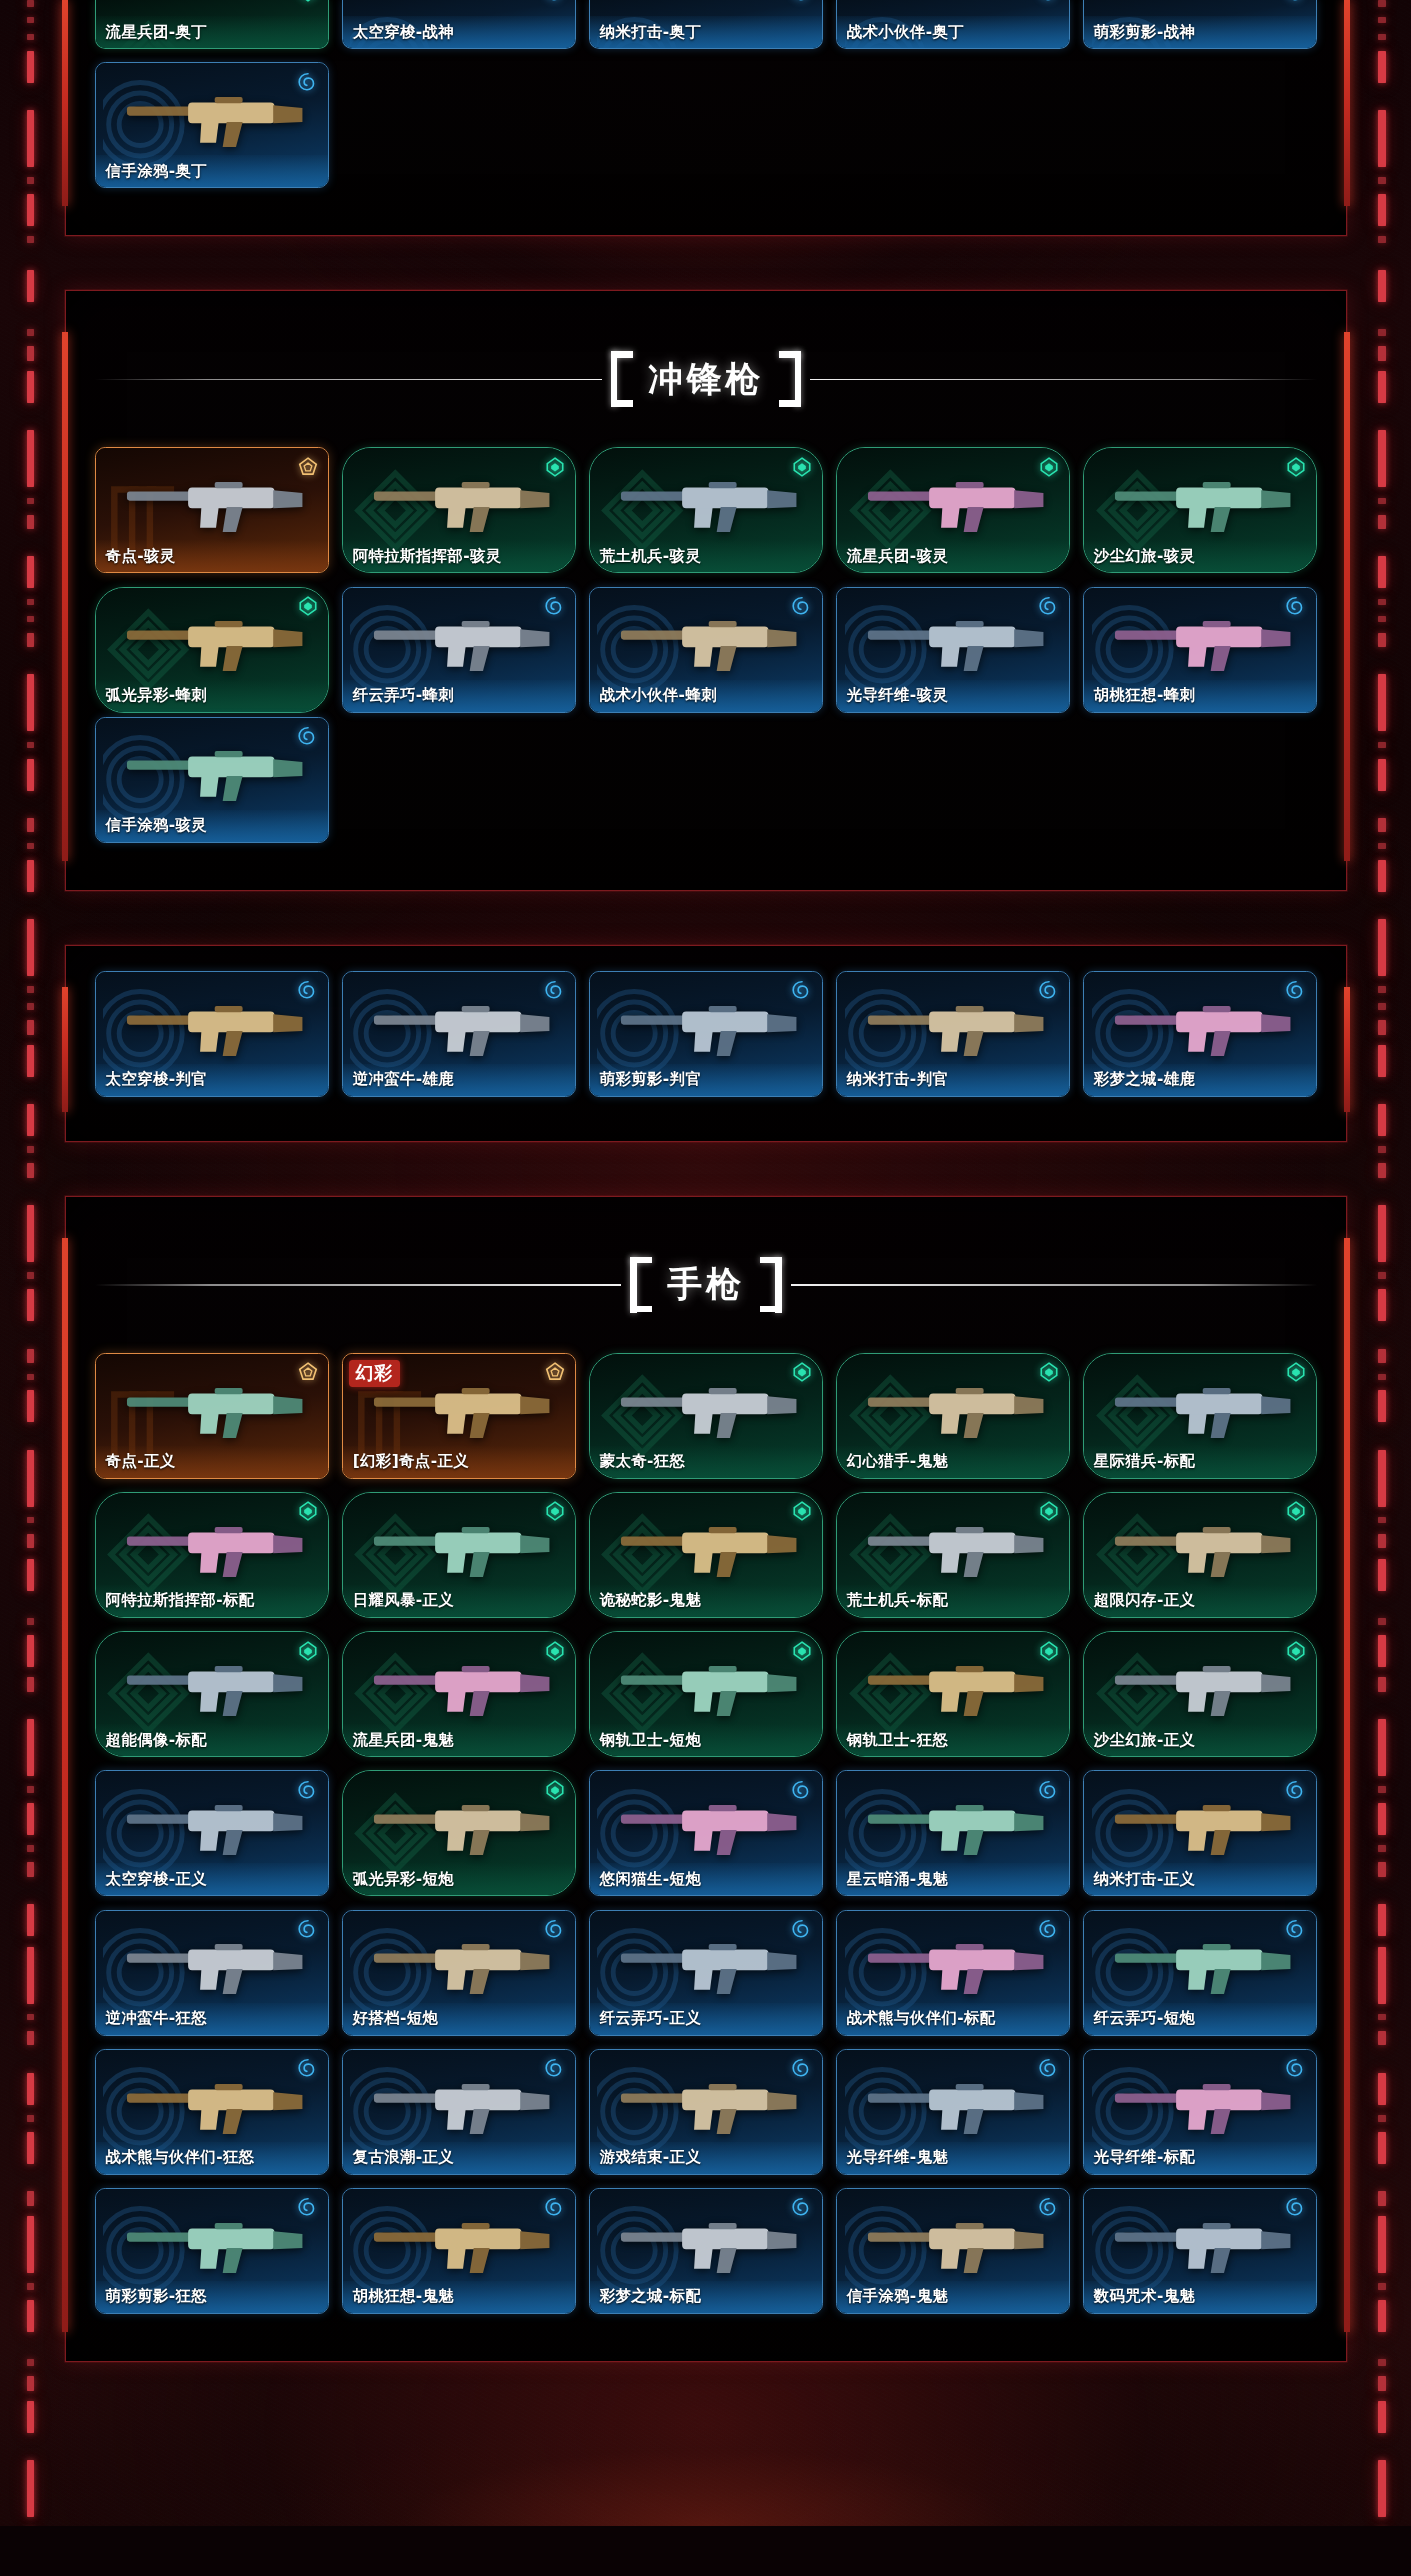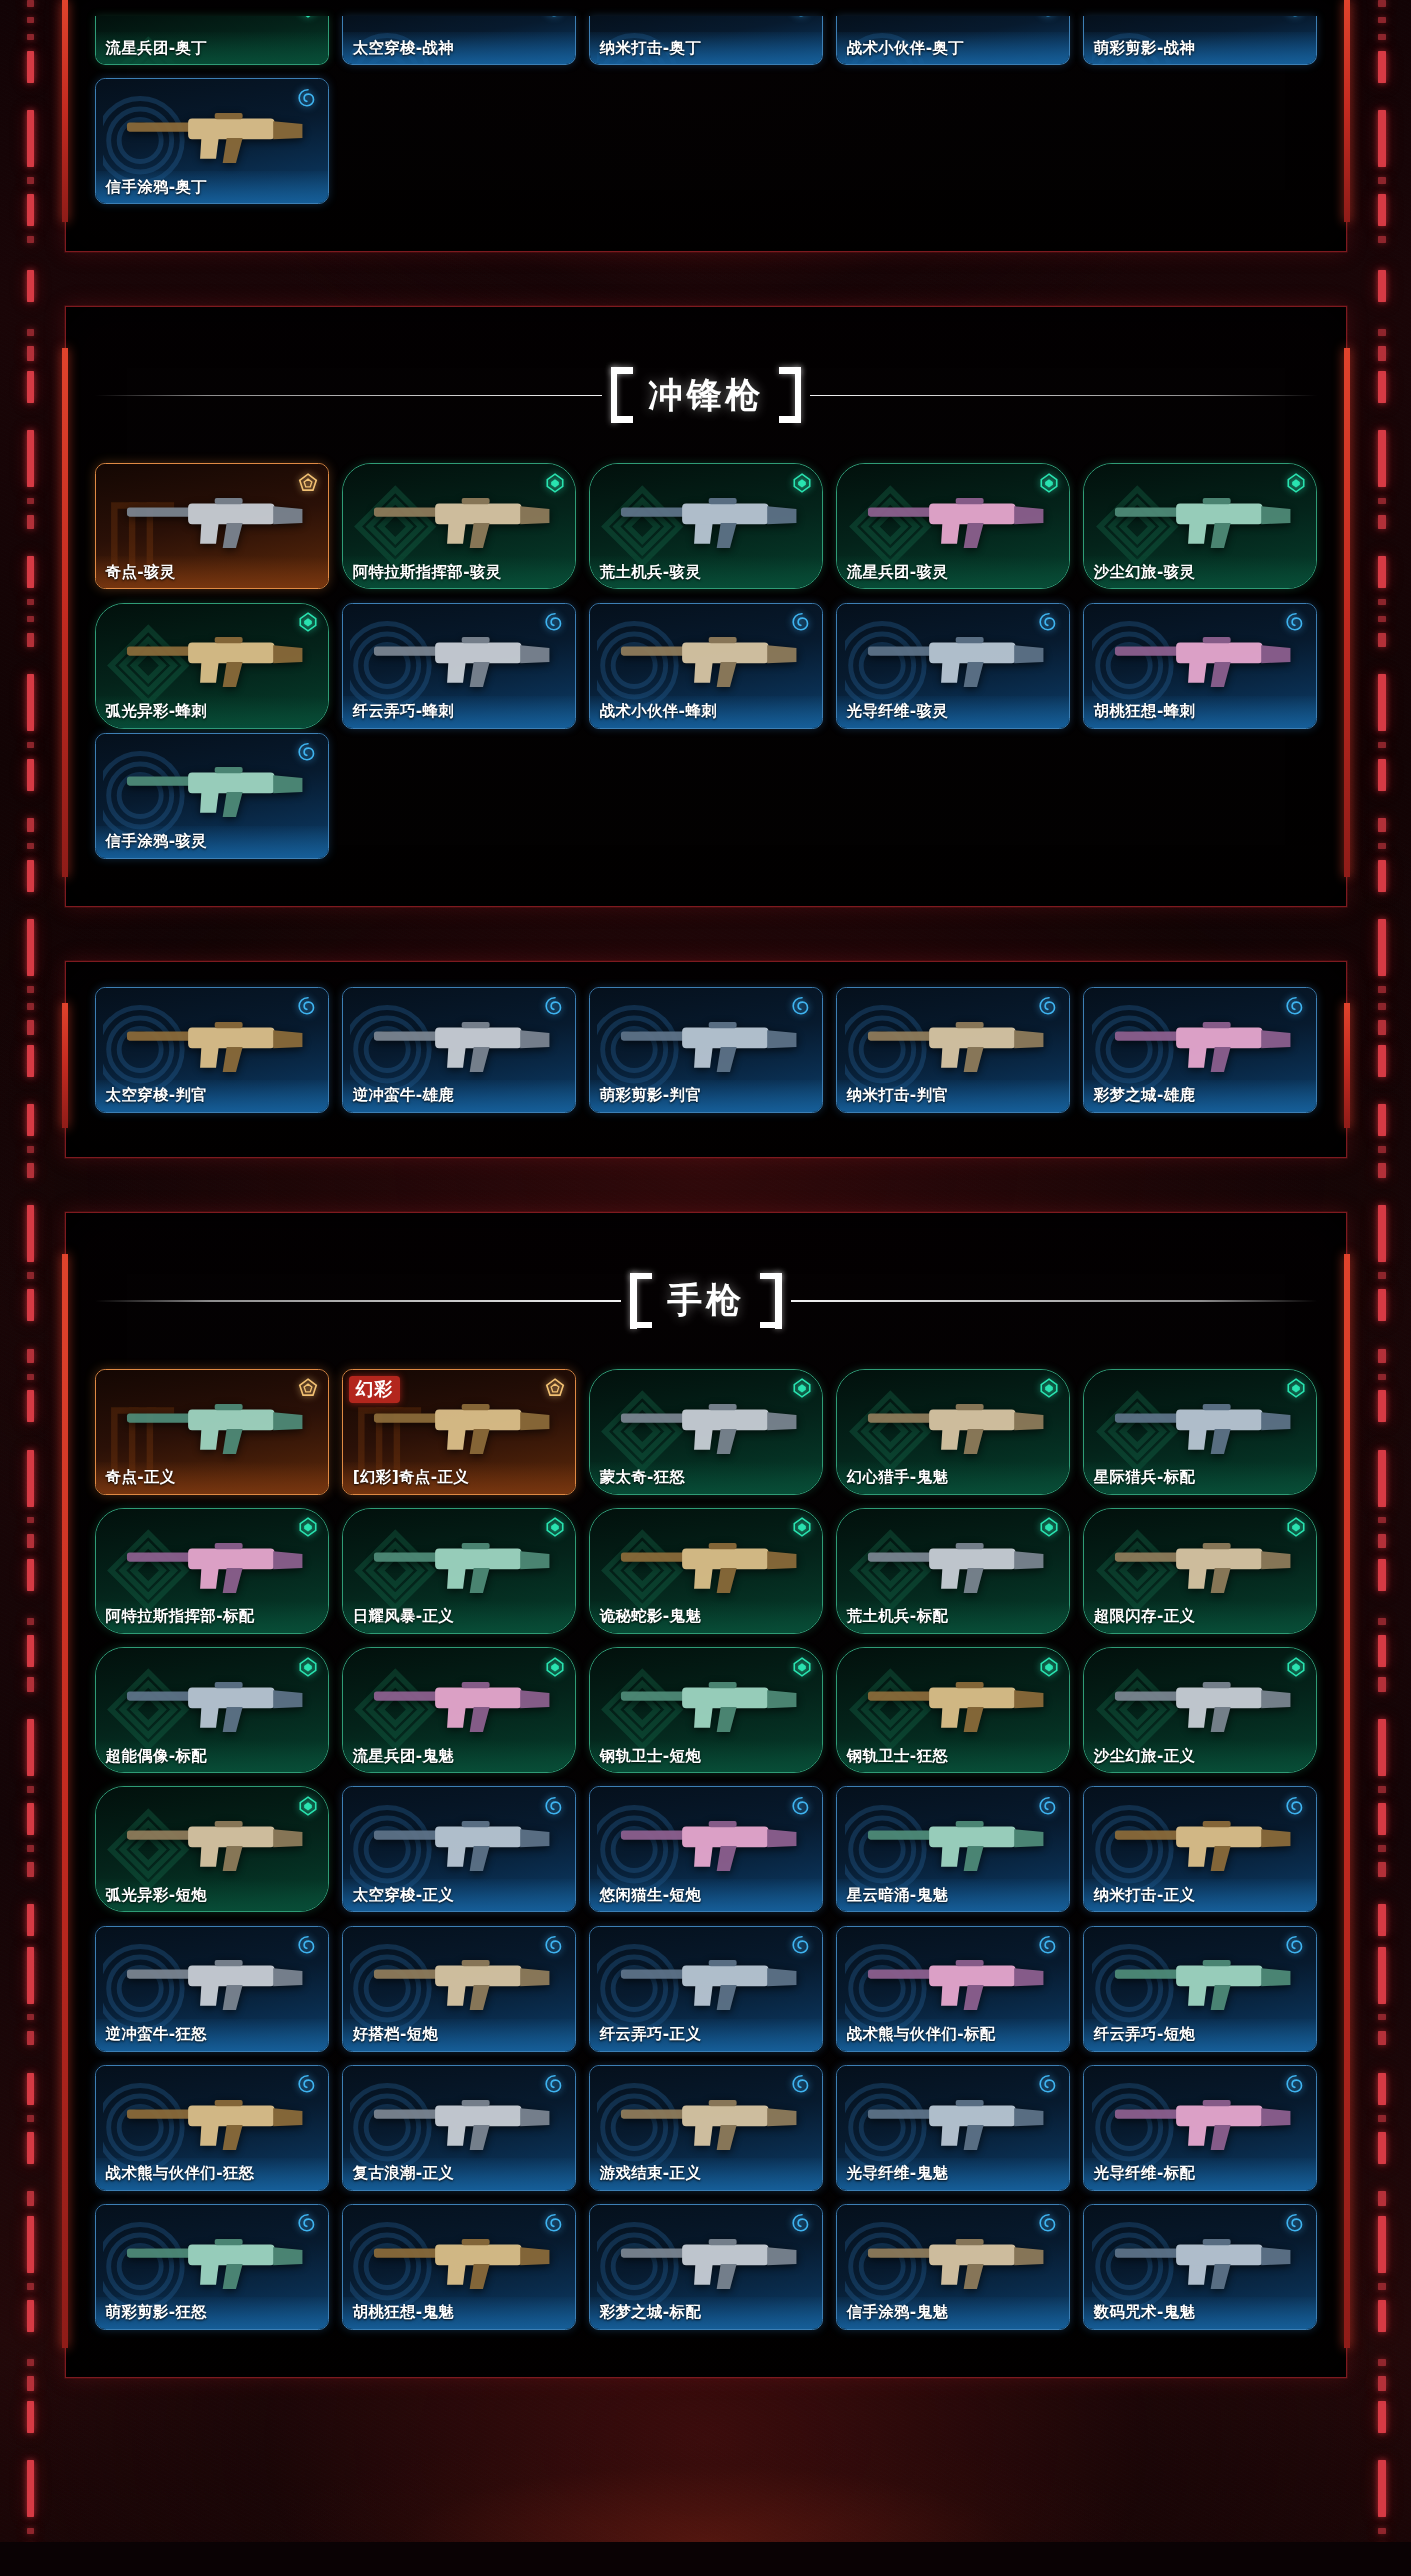--- a/index.html
+++ b/index.html
@@ -260,21 +260,21 @@
   .card.green { border-color: #2f9c76; box-shadow: 0 0 8.8px rgba(40,170,120,.26), inset 0 0 22px rgba(0,26,20,.85); border-radius: 29px; }
   .card.green .art { background: linear-gradient(170deg,#02100c 0%, #04231a 50%, #053526 82%, #07452f 100%); }
   .card.green .nm  { background: linear-gradient(180deg, rgba(5,50,36,.12), rgba(8,78,56,.9)); }
 
   .card.orange { border-color: #e08a44; box-shadow: 0 0 10.3px rgba(225,130,60,.32), inset 0 0 22px rgba(30,10,3,.85); }
   .card.orange .art { background: linear-gradient(170deg,#140703 0%, #2a1007 48%, #4a2009 80%, #5d2a0b 100%); }
   .card.orange .nm  { background: linear-gradient(180deg, rgba(70,30,8,.15), rgba(122,55,16,.92)); }
 
   
   .section.top-cut {
-    padding-top: 16px;
+    padding-top: 0;
     margin-bottom: 54px;
     border-top: 0;
   }
   .section.top-cut::before, .section.top-cut::after { top: 0; }
 
   .row-cut {
     display: grid;
     grid-template-columns: repeat(5, 1fr);
     gap: 13.2px;
     margin-bottom: 13.2px;
@@ -1244,20 +1244,40 @@
               <rect x="150" y="20" width="42" height="9" rx="3" fill="#7a8490"></rect>
             </svg></div>
           <div class="rar"><svg viewBox="0 0 40 40" width="22" height="22" style="filter: drop-shadow(rgba(41, 227, 176, 0.85) 0px 0px 3.7px);">
               <path d="M20 4 L34 14 L34 26 L20 36 L6 26 L6 14 Z" fill="none" stroke="#29e3b0" stroke-width="3"></path>
               <path d="M20 13 L27 18 L27 23 L20 28 L13 23 L13 18 Z" fill="#29e3b0"></path>
             </svg></div>
           <div class="nm">沙尘幻旅-正义</div>
         </div>
       </div>
       <div class="grid" style="margin-bottom: 13.2px;">
+        <div class="card blue">
+          <div class="art"></div>
+          <div class="wm"><svg viewBox="0 0 120 120" width="97" height="97">
+              <circle cx="46" cy="60" r="26" fill="none" stroke="#2d6ea8" stroke-width="6"></circle>
+              <circle cx="46" cy="60" r="39" fill="none" stroke="#2d6ea8" stroke-width="6"></circle>
+              <circle cx="46" cy="60" r="52" fill="none" stroke="#2d6ea8" stroke-width="6"></circle>
+            </svg></div>
+          <div class="gun"><svg viewBox="0 0 300 100" preserveAspectRatio="none" width="100%" height="100%" style="filter: drop-shadow(rgba(0, 0, 0, 0.7) 0px 2.2px 4.4px); opacity: 0.95;">
+              <rect x="18" y="34" width="150" height="13" rx="4" fill="#5d7287"></rect>
+              <path d="M130 56 L156 56 L152 86 L128 86 Z" fill="#b9c7d4"></path>
+              <rect x="110" y="28" width="130" height="30" rx="6" fill="#b9c7d4"></rect>
+              <path d="M238 32 L282 36 L282 56 L238 58 Z" fill="#5d7287"></path>
+              <path d="M168 56 L192 56 L182 92 L162 92 Z" fill="#5d7287"></path>
+              <rect x="150" y="20" width="42" height="9" rx="3" fill="#5d7287"></rect>
+            </svg></div>
+          <div class="rar"><svg viewBox="0 0 40 40" width="22" height="22" style="filter: drop-shadow(rgba(60, 170, 240, 0.9) 0px 0px 3.7px);">
+              <path d="M20 5 C10 5 4 12 4 20 C4 28 10 34 18 34 C25 34 30 29 30 23 C30 17 26 13 21 13 C16 13 13 16 13 20 C13 23 15 26 18 26" fill="none" stroke="#3fb4f0" stroke-width="3" stroke-linecap="round"></path>
+            </svg></div>
+          <div class="nm">太空穿梭-正义</div>
+        </div>
         <div class="card green">
           <div class="art"></div>
           <div class="wm"><svg viewBox="0 0 120 120" width="97" height="97">
               <path d="M56 42 L74 60 L56 78 L38 60 Z" fill="none" stroke="#1b7a58" stroke-width="7"></path>
               <path d="M56 28 L88 60 L56 92 L24 60 Z" fill="none" stroke="#1b7a58" stroke-width="7"></path>
               <path d="M56 14 L102 60 L56 106 L10 60 Z" fill="none" stroke="#1b7a58" stroke-width="7"></path>
             </svg></div>
           <div class="gun"><svg viewBox="0 0 300 100" preserveAspectRatio="none" width="100%" height="100%" style="filter: drop-shadow(rgba(0, 0, 0, 0.7) 0px 2.2px 4.4px); opacity: 0.95;">
               <rect x="18" y="34" width="150" height="13" rx="4" fill="#8e7b5a"></rect>
               <path d="M130 56 L156 56 L152 86 L128 86 Z" fill="#d8c6a4"></path>
@@ -1273,396 +1293,376 @@
           <div class="nm">弧光异彩-短炮</div>
         </div>
         <div class="card blue">
           <div class="art"></div>
           <div class="wm"><svg viewBox="0 0 120 120" width="97" height="97">
               <circle cx="46" cy="60" r="26" fill="none" stroke="#2d6ea8" stroke-width="6"></circle>
               <circle cx="46" cy="60" r="39" fill="none" stroke="#2d6ea8" stroke-width="6"></circle>
               <circle cx="46" cy="60" r="52" fill="none" stroke="#2d6ea8" stroke-width="6"></circle>
             </svg></div>
           <div class="gun"><svg viewBox="0 0 300 100" preserveAspectRatio="none" width="100%" height="100%" style="filter: drop-shadow(rgba(0, 0, 0, 0.7) 0px 2.2px 4.4px); opacity: 0.95;">
+              <rect x="18" y="34" width="150" height="13" rx="4" fill="#8c5f8e"></rect>
+              <path d="M130 56 L156 56 L152 86 L128 86 Z" fill="#e7a8cf"></path>
+              <rect x="110" y="28" width="130" height="30" rx="6" fill="#e7a8cf"></rect>
+              <path d="M238 32 L282 36 L282 56 L238 58 Z" fill="#8c5f8e"></path>
+              <path d="M168 56 L192 56 L182 92 L162 92 Z" fill="#8c5f8e"></path>
+              <rect x="150" y="20" width="42" height="9" rx="3" fill="#8c5f8e"></rect>
+            </svg></div>
+          <div class="rar"><svg viewBox="0 0 40 40" width="22" height="22" style="filter: drop-shadow(rgba(60, 170, 240, 0.9) 0px 0px 3.7px);">
+              <path d="M20 5 C10 5 4 12 4 20 C4 28 10 34 18 34 C25 34 30 29 30 23 C30 17 26 13 21 13 C16 13 13 16 13 20 C13 23 15 26 18 26" fill="none" stroke="#3fb4f0" stroke-width="3" stroke-linecap="round"></path>
+            </svg></div>
+          <div class="nm">悠闲猫生-短炮</div>
+        </div>
+        <div class="card blue">
+          <div class="art"></div>
+          <div class="wm"><svg viewBox="0 0 120 120" width="97" height="97">
+              <circle cx="46" cy="60" r="26" fill="none" stroke="#2d6ea8" stroke-width="6"></circle>
+              <circle cx="46" cy="60" r="39" fill="none" stroke="#2d6ea8" stroke-width="6"></circle>
+              <circle cx="46" cy="60" r="52" fill="none" stroke="#2d6ea8" stroke-width="6"></circle>
+            </svg></div>
+          <div class="gun"><svg viewBox="0 0 300 100" preserveAspectRatio="none" width="100%" height="100%" style="filter: drop-shadow(rgba(0, 0, 0, 0.7) 0px 2.2px 4.4px); opacity: 0.95;">
+              <rect x="18" y="34" width="150" height="13" rx="4" fill="#4e8a77"></rect>
+              <path d="M130 56 L156 56 L152 86 L128 86 Z" fill="#9fd6c2"></path>
+              <rect x="110" y="28" width="130" height="30" rx="6" fill="#9fd6c2"></rect>
+              <path d="M238 32 L282 36 L282 56 L238 58 Z" fill="#4e8a77"></path>
+              <path d="M168 56 L192 56 L182 92 L162 92 Z" fill="#4e8a77"></path>
+              <rect x="150" y="20" width="42" height="9" rx="3" fill="#4e8a77"></rect>
+            </svg></div>
+          <div class="rar"><svg viewBox="0 0 40 40" width="22" height="22" style="filter: drop-shadow(rgba(60, 170, 240, 0.9) 0px 0px 3.7px);">
+              <path d="M20 5 C10 5 4 12 4 20 C4 28 10 34 18 34 C25 34 30 29 30 23 C30 17 26 13 21 13 C16 13 13 16 13 20 C13 23 15 26 18 26" fill="none" stroke="#3fb4f0" stroke-width="3" stroke-linecap="round"></path>
+            </svg></div>
+          <div class="nm">星云暗涌-鬼魅</div>
+        </div>
+        <div class="card blue">
+          <div class="art"></div>
+          <div class="wm"><svg viewBox="0 0 120 120" width="97" height="97">
+              <circle cx="46" cy="60" r="26" fill="none" stroke="#2d6ea8" stroke-width="6"></circle>
+              <circle cx="46" cy="60" r="39" fill="none" stroke="#2d6ea8" stroke-width="6"></circle>
+              <circle cx="46" cy="60" r="52" fill="none" stroke="#2d6ea8" stroke-width="6"></circle>
+            </svg></div>
+          <div class="gun"><svg viewBox="0 0 300 100" preserveAspectRatio="none" width="100%" height="100%" style="filter: drop-shadow(rgba(0, 0, 0, 0.7) 0px 2.2px 4.4px); opacity: 0.95;">
+              <rect x="18" y="34" width="150" height="13" rx="4" fill="#8a6a39"></rect>
+              <path d="M130 56 L156 56 L152 86 L128 86 Z" fill="#dcc08a"></path>
+              <rect x="110" y="28" width="130" height="30" rx="6" fill="#dcc08a"></rect>
+              <path d="M238 32 L282 36 L282 56 L238 58 Z" fill="#8a6a39"></path>
+              <path d="M168 56 L192 56 L182 92 L162 92 Z" fill="#8a6a39"></path>
+              <rect x="150" y="20" width="42" height="9" rx="3" fill="#8a6a39"></rect>
+            </svg></div>
+          <div class="rar"><svg viewBox="0 0 40 40" width="22" height="22" style="filter: drop-shadow(rgba(60, 170, 240, 0.9) 0px 0px 3.7px);">
+              <path d="M20 5 C10 5 4 12 4 20 C4 28 10 34 18 34 C25 34 30 29 30 23 C30 17 26 13 21 13 C16 13 13 16 13 20 C13 23 15 26 18 26" fill="none" stroke="#3fb4f0" stroke-width="3" stroke-linecap="round"></path>
+            </svg></div>
+          <div class="nm">纳米打击-正义</div>
+        </div>
+      </div>
+      <div class="grid" style="margin-bottom: 13.2px;">
+        <div class="card blue">
+          <div class="art"></div>
+          <div class="wm"><svg viewBox="0 0 120 120" width="97" height="97">
+              <circle cx="46" cy="60" r="26" fill="none" stroke="#2d6ea8" stroke-width="6"></circle>
+              <circle cx="46" cy="60" r="39" fill="none" stroke="#2d6ea8" stroke-width="6"></circle>
+              <circle cx="46" cy="60" r="52" fill="none" stroke="#2d6ea8" stroke-width="6"></circle>
+            </svg></div>
+          <div class="gun"><svg viewBox="0 0 300 100" preserveAspectRatio="none" width="100%" height="100%" style="filter: drop-shadow(rgba(0, 0, 0, 0.7) 0px 2.2px 4.4px); opacity: 0.95;">
+              <rect x="18" y="34" width="150" height="13" rx="4" fill="#7a8490"></rect>
+              <path d="M130 56 L156 56 L152 86 L128 86 Z" fill="#c9cfd6"></path>
+              <rect x="110" y="28" width="130" height="30" rx="6" fill="#c9cfd6"></rect>
+              <path d="M238 32 L282 36 L282 56 L238 58 Z" fill="#7a8490"></path>
+              <path d="M168 56 L192 56 L182 92 L162 92 Z" fill="#7a8490"></path>
+              <rect x="150" y="20" width="42" height="9" rx="3" fill="#7a8490"></rect>
+            </svg></div>
+          <div class="rar"><svg viewBox="0 0 40 40" width="22" height="22" style="filter: drop-shadow(rgba(60, 170, 240, 0.9) 0px 0px 3.7px);">
+              <path d="M20 5 C10 5 4 12 4 20 C4 28 10 34 18 34 C25 34 30 29 30 23 C30 17 26 13 21 13 C16 13 13 16 13 20 C13 23 15 26 18 26" fill="none" stroke="#3fb4f0" stroke-width="3" stroke-linecap="round"></path>
+            </svg></div>
+          <div class="nm">逆冲蛮牛-狂怒</div>
+        </div>
+        <div class="card blue">
+          <div class="art"></div>
+          <div class="wm"><svg viewBox="0 0 120 120" width="97" height="97">
+              <circle cx="46" cy="60" r="26" fill="none" stroke="#2d6ea8" stroke-width="6"></circle>
+              <circle cx="46" cy="60" r="39" fill="none" stroke="#2d6ea8" stroke-width="6"></circle>
+              <circle cx="46" cy="60" r="52" fill="none" stroke="#2d6ea8" stroke-width="6"></circle>
+            </svg></div>
+          <div class="gun"><svg viewBox="0 0 300 100" preserveAspectRatio="none" width="100%" height="100%" style="filter: drop-shadow(rgba(0, 0, 0, 0.7) 0px 2.2px 4.4px); opacity: 0.95;">
+              <rect x="18" y="34" width="150" height="13" rx="4" fill="#8e7b5a"></rect>
+              <path d="M130 56 L156 56 L152 86 L128 86 Z" fill="#d8c6a4"></path>
+              <rect x="110" y="28" width="130" height="30" rx="6" fill="#d8c6a4"></rect>
+              <path d="M238 32 L282 36 L282 56 L238 58 Z" fill="#8e7b5a"></path>
+              <path d="M168 56 L192 56 L182 92 L162 92 Z" fill="#8e7b5a"></path>
+              <rect x="150" y="20" width="42" height="9" rx="3" fill="#8e7b5a"></rect>
+            </svg></div>
+          <div class="rar"><svg viewBox="0 0 40 40" width="22" height="22" style="filter: drop-shadow(rgba(60, 170, 240, 0.9) 0px 0px 3.7px);">
+              <path d="M20 5 C10 5 4 12 4 20 C4 28 10 34 18 34 C25 34 30 29 30 23 C30 17 26 13 21 13 C16 13 13 16 13 20 C13 23 15 26 18 26" fill="none" stroke="#3fb4f0" stroke-width="3" stroke-linecap="round"></path>
+            </svg></div>
+          <div class="nm">好搭档-短炮</div>
+        </div>
+        <div class="card blue">
+          <div class="art"></div>
+          <div class="wm"><svg viewBox="0 0 120 120" width="97" height="97">
+              <circle cx="46" cy="60" r="26" fill="none" stroke="#2d6ea8" stroke-width="6"></circle>
+              <circle cx="46" cy="60" r="39" fill="none" stroke="#2d6ea8" stroke-width="6"></circle>
+              <circle cx="46" cy="60" r="52" fill="none" stroke="#2d6ea8" stroke-width="6"></circle>
+            </svg></div>
+          <div class="gun"><svg viewBox="0 0 300 100" preserveAspectRatio="none" width="100%" height="100%" style="filter: drop-shadow(rgba(0, 0, 0, 0.7) 0px 2.2px 4.4px); opacity: 0.95;">
               <rect x="18" y="34" width="150" height="13" rx="4" fill="#5d7287"></rect>
               <path d="M130 56 L156 56 L152 86 L128 86 Z" fill="#b9c7d4"></path>
               <rect x="110" y="28" width="130" height="30" rx="6" fill="#b9c7d4"></rect>
               <path d="M238 32 L282 36 L282 56 L238 58 Z" fill="#5d7287"></path>
               <path d="M168 56 L192 56 L182 92 L162 92 Z" fill="#5d7287"></path>
               <rect x="150" y="20" width="42" height="9" rx="3" fill="#5d7287"></rect>
             </svg></div>
           <div class="rar"><svg viewBox="0 0 40 40" width="22" height="22" style="filter: drop-shadow(rgba(60, 170, 240, 0.9) 0px 0px 3.7px);">
               <path d="M20 5 C10 5 4 12 4 20 C4 28 10 34 18 34 C25 34 30 29 30 23 C30 17 26 13 21 13 C16 13 13 16 13 20 C13 23 15 26 18 26" fill="none" stroke="#3fb4f0" stroke-width="3" stroke-linecap="round"></path>
             </svg></div>
-          <div class="nm">太空穿梭-正义</div>
+          <div class="nm">纤云弄巧-正义</div>
         </div>
         <div class="card blue">
           <div class="art"></div>
           <div class="wm"><svg viewBox="0 0 120 120" width="97" height="97">
               <circle cx="46" cy="60" r="26" fill="none" stroke="#2d6ea8" stroke-width="6"></circle>
               <circle cx="46" cy="60" r="39" fill="none" stroke="#2d6ea8" stroke-width="6"></circle>
               <circle cx="46" cy="60" r="52" fill="none" stroke="#2d6ea8" stroke-width="6"></circle>
             </svg></div>
           <div class="gun"><svg viewBox="0 0 300 100" preserveAspectRatio="none" width="100%" height="100%" style="filter: drop-shadow(rgba(0, 0, 0, 0.7) 0px 2.2px 4.4px); opacity: 0.95;">
               <rect x="18" y="34" width="150" height="13" rx="4" fill="#8c5f8e"></rect>
               <path d="M130 56 L156 56 L152 86 L128 86 Z" fill="#e7a8cf"></path>
               <rect x="110" y="28" width="130" height="30" rx="6" fill="#e7a8cf"></rect>
               <path d="M238 32 L282 36 L282 56 L238 58 Z" fill="#8c5f8e"></path>
               <path d="M168 56 L192 56 L182 92 L162 92 Z" fill="#8c5f8e"></path>
               <rect x="150" y="20" width="42" height="9" rx="3" fill="#8c5f8e"></rect>
             </svg></div>
           <div class="rar"><svg viewBox="0 0 40 40" width="22" height="22" style="filter: drop-shadow(rgba(60, 170, 240, 0.9) 0px 0px 3.7px);">
               <path d="M20 5 C10 5 4 12 4 20 C4 28 10 34 18 34 C25 34 30 29 30 23 C30 17 26 13 21 13 C16 13 13 16 13 20 C13 23 15 26 18 26" fill="none" stroke="#3fb4f0" stroke-width="3" stroke-linecap="round"></path>
             </svg></div>
-          <div class="nm">悠闲猫生-短炮</div>
+          <div class="nm">战术熊与伙伴们-标配</div>
         </div>
         <div class="card blue">
           <div class="art"></div>
           <div class="wm"><svg viewBox="0 0 120 120" width="97" height="97">
               <circle cx="46" cy="60" r="26" fill="none" stroke="#2d6ea8" stroke-width="6"></circle>
               <circle cx="46" cy="60" r="39" fill="none" stroke="#2d6ea8" stroke-width="6"></circle>
               <circle cx="46" cy="60" r="52" fill="none" stroke="#2d6ea8" stroke-width="6"></circle>
             </svg></div>
           <div class="gun"><svg viewBox="0 0 300 100" preserveAspectRatio="none" width="100%" height="100%" style="filter: drop-shadow(rgba(0, 0, 0, 0.7) 0px 2.2px 4.4px); opacity: 0.95;">
               <rect x="18" y="34" width="150" height="13" rx="4" fill="#4e8a77"></rect>
               <path d="M130 56 L156 56 L152 86 L128 86 Z" fill="#9fd6c2"></path>
               <rect x="110" y="28" width="130" height="30" rx="6" fill="#9fd6c2"></rect>
               <path d="M238 32 L282 36 L282 56 L238 58 Z" fill="#4e8a77"></path>
               <path d="M168 56 L192 56 L182 92 L162 92 Z" fill="#4e8a77"></path>
               <rect x="150" y="20" width="42" height="9" rx="3" fill="#4e8a77"></rect>
             </svg></div>
           <div class="rar"><svg viewBox="0 0 40 40" width="22" height="22" style="filter: drop-shadow(rgba(60, 170, 240, 0.9) 0px 0px 3.7px);">
               <path d="M20 5 C10 5 4 12 4 20 C4 28 10 34 18 34 C25 34 30 29 30 23 C30 17 26 13 21 13 C16 13 13 16 13 20 C13 23 15 26 18 26" fill="none" stroke="#3fb4f0" stroke-width="3" stroke-linecap="round"></path>
             </svg></div>
-          <div class="nm">星云暗涌-鬼魅</div>
-        </div>
+          <div class="nm">纤云弄巧-短炮</div>
+        </div>
+      </div>
+      <div class="grid" style="margin-bottom: 13.2px;">
         <div class="card blue">
           <div class="art"></div>
           <div class="wm"><svg viewBox="0 0 120 120" width="97" height="97">
               <circle cx="46" cy="60" r="26" fill="none" stroke="#2d6ea8" stroke-width="6"></circle>
               <circle cx="46" cy="60" r="39" fill="none" stroke="#2d6ea8" stroke-width="6"></circle>
               <circle cx="46" cy="60" r="52" fill="none" stroke="#2d6ea8" stroke-width="6"></circle>
             </svg></div>
           <div class="gun"><svg viewBox="0 0 300 100" preserveAspectRatio="none" width="100%" height="100%" style="filter: drop-shadow(rgba(0, 0, 0, 0.7) 0px 2.2px 4.4px); opacity: 0.95;">
               <rect x="18" y="34" width="150" height="13" rx="4" fill="#8a6a39"></rect>
               <path d="M130 56 L156 56 L152 86 L128 86 Z" fill="#dcc08a"></path>
               <rect x="110" y="28" width="130" height="30" rx="6" fill="#dcc08a"></rect>
               <path d="M238 32 L282 36 L282 56 L238 58 Z" fill="#8a6a39"></path>
               <path d="M168 56 L192 56 L182 92 L162 92 Z" fill="#8a6a39"></path>
               <rect x="150" y="20" width="42" height="9" rx="3" fill="#8a6a39"></rect>
             </svg></div>
           <div class="rar"><svg viewBox="0 0 40 40" width="22" height="22" style="filter: drop-shadow(rgba(60, 170, 240, 0.9) 0px 0px 3.7px);">
               <path d="M20 5 C10 5 4 12 4 20 C4 28 10 34 18 34 C25 34 30 29 30 23 C30 17 26 13 21 13 C16 13 13 16 13 20 C13 23 15 26 18 26" fill="none" stroke="#3fb4f0" stroke-width="3" stroke-linecap="round"></path>
             </svg></div>
-          <div class="nm">纳米打击-正义</div>
-        </div>
-      </div>
-      <div class="grid" style="margin-bottom: 13.2px;">
+          <div class="nm">战术熊与伙伴们-狂怒</div>
+        </div>
         <div class="card blue">
           <div class="art"></div>
           <div class="wm"><svg viewBox="0 0 120 120" width="97" height="97">
               <circle cx="46" cy="60" r="26" fill="none" stroke="#2d6ea8" stroke-width="6"></circle>
               <circle cx="46" cy="60" r="39" fill="none" stroke="#2d6ea8" stroke-width="6"></circle>
               <circle cx="46" cy="60" r="52" fill="none" stroke="#2d6ea8" stroke-width="6"></circle>
             </svg></div>
           <div class="gun"><svg viewBox="0 0 300 100" preserveAspectRatio="none" width="100%" height="100%" style="filter: drop-shadow(rgba(0, 0, 0, 0.7) 0px 2.2px 4.4px); opacity: 0.95;">
               <rect x="18" y="34" width="150" height="13" rx="4" fill="#7a8490"></rect>
               <path d="M130 56 L156 56 L152 86 L128 86 Z" fill="#c9cfd6"></path>
               <rect x="110" y="28" width="130" height="30" rx="6" fill="#c9cfd6"></rect>
               <path d="M238 32 L282 36 L282 56 L238 58 Z" fill="#7a8490"></path>
               <path d="M168 56 L192 56 L182 92 L162 92 Z" fill="#7a8490"></path>
               <rect x="150" y="20" width="42" height="9" rx="3" fill="#7a8490"></rect>
             </svg></div>
           <div class="rar"><svg viewBox="0 0 40 40" width="22" height="22" style="filter: drop-shadow(rgba(60, 170, 240, 0.9) 0px 0px 3.7px);">
               <path d="M20 5 C10 5 4 12 4 20 C4 28 10 34 18 34 C25 34 30 29 30 23 C30 17 26 13 21 13 C16 13 13 16 13 20 C13 23 15 26 18 26" fill="none" stroke="#3fb4f0" stroke-width="3" stroke-linecap="round"></path>
             </svg></div>
-          <div class="nm">逆冲蛮牛-狂怒</div>
+          <div class="nm">复古浪潮-正义</div>
         </div>
         <div class="card blue">
           <div class="art"></div>
           <div class="wm"><svg viewBox="0 0 120 120" width="97" height="97">
               <circle cx="46" cy="60" r="26" fill="none" stroke="#2d6ea8" stroke-width="6"></circle>
               <circle cx="46" cy="60" r="39" fill="none" stroke="#2d6ea8" stroke-width="6"></circle>
               <circle cx="46" cy="60" r="52" fill="none" stroke="#2d6ea8" stroke-width="6"></circle>
             </svg></div>
           <div class="gun"><svg viewBox="0 0 300 100" preserveAspectRatio="none" width="100%" height="100%" style="filter: drop-shadow(rgba(0, 0, 0, 0.7) 0px 2.2px 4.4px); opacity: 0.95;">
               <rect x="18" y="34" width="150" height="13" rx="4" fill="#8e7b5a"></rect>
               <path d="M130 56 L156 56 L152 86 L128 86 Z" fill="#d8c6a4"></path>
               <rect x="110" y="28" width="130" height="30" rx="6" fill="#d8c6a4"></rect>
               <path d="M238 32 L282 36 L282 56 L238 58 Z" fill="#8e7b5a"></path>
               <path d="M168 56 L192 56 L182 92 L162 92 Z" fill="#8e7b5a"></path>
               <rect x="150" y="20" width="42" height="9" rx="3" fill="#8e7b5a"></rect>
             </svg></div>
           <div class="rar"><svg viewBox="0 0 40 40" width="22" height="22" style="filter: drop-shadow(rgba(60, 170, 240, 0.9) 0px 0px 3.7px);">
               <path d="M20 5 C10 5 4 12 4 20 C4 28 10 34 18 34 C25 34 30 29 30 23 C30 17 26 13 21 13 C16 13 13 16 13 20 C13 23 15 26 18 26" fill="none" stroke="#3fb4f0" stroke-width="3" stroke-linecap="round"></path>
             </svg></div>
-          <div class="nm">好搭档-短炮</div>
+          <div class="nm">游戏结束-正义</div>
         </div>
         <div class="card blue">
           <div class="art"></div>
           <div class="wm"><svg viewBox="0 0 120 120" width="97" height="97">
               <circle cx="46" cy="60" r="26" fill="none" stroke="#2d6ea8" stroke-width="6"></circle>
               <circle cx="46" cy="60" r="39" fill="none" stroke="#2d6ea8" stroke-width="6"></circle>
               <circle cx="46" cy="60" r="52" fill="none" stroke="#2d6ea8" stroke-width="6"></circle>
             </svg></div>
           <div class="gun"><svg viewBox="0 0 300 100" preserveAspectRatio="none" width="100%" height="100%" style="filter: drop-shadow(rgba(0, 0, 0, 0.7) 0px 2.2px 4.4px); opacity: 0.95;">
               <rect x="18" y="34" width="150" height="13" rx="4" fill="#5d7287"></rect>
               <path d="M130 56 L156 56 L152 86 L128 86 Z" fill="#b9c7d4"></path>
               <rect x="110" y="28" width="130" height="30" rx="6" fill="#b9c7d4"></rect>
               <path d="M238 32 L282 36 L282 56 L238 58 Z" fill="#5d7287"></path>
               <path d="M168 56 L192 56 L182 92 L162 92 Z" fill="#5d7287"></path>
               <rect x="150" y="20" width="42" height="9" rx="3" fill="#5d7287"></rect>
             </svg></div>
           <div class="rar"><svg viewBox="0 0 40 40" width="22" height="22" style="filter: drop-shadow(rgba(60, 170, 240, 0.9) 0px 0px 3.7px);">
               <path d="M20 5 C10 5 4 12 4 20 C4 28 10 34 18 34 C25 34 30 29 30 23 C30 17 26 13 21 13 C16 13 13 16 13 20 C13 23 15 26 18 26" fill="none" stroke="#3fb4f0" stroke-width="3" stroke-linecap="round"></path>
             </svg></div>
-          <div class="nm">纤云弄巧-正义</div>
+          <div class="nm">光导纤维-鬼魅</div>
         </div>
         <div class="card blue">
           <div class="art"></div>
           <div class="wm"><svg viewBox="0 0 120 120" width="97" height="97">
               <circle cx="46" cy="60" r="26" fill="none" stroke="#2d6ea8" stroke-width="6"></circle>
               <circle cx="46" cy="60" r="39" fill="none" stroke="#2d6ea8" stroke-width="6"></circle>
               <circle cx="46" cy="60" r="52" fill="none" stroke="#2d6ea8" stroke-width="6"></circle>
             </svg></div>
           <div class="gun"><svg viewBox="0 0 300 100" preserveAspectRatio="none" width="100%" height="100%" style="filter: drop-shadow(rgba(0, 0, 0, 0.7) 0px 2.2px 4.4px); opacity: 0.95;">
               <rect x="18" y="34" width="150" height="13" rx="4" fill="#8c5f8e"></rect>
               <path d="M130 56 L156 56 L152 86 L128 86 Z" fill="#e7a8cf"></path>
               <rect x="110" y="28" width="130" height="30" rx="6" fill="#e7a8cf"></rect>
               <path d="M238 32 L282 36 L282 56 L238 58 Z" fill="#8c5f8e"></path>
               <path d="M168 56 L192 56 L182 92 L162 92 Z" fill="#8c5f8e"></path>
               <rect x="150" y="20" width="42" height="9" rx="3" fill="#8c5f8e"></rect>
             </svg></div>
           <div class="rar"><svg viewBox="0 0 40 40" width="22" height="22" style="filter: drop-shadow(rgba(60, 170, 240, 0.9) 0px 0px 3.7px);">
               <path d="M20 5 C10 5 4 12 4 20 C4 28 10 34 18 34 C25 34 30 29 30 23 C30 17 26 13 21 13 C16 13 13 16 13 20 C13 23 15 26 18 26" fill="none" stroke="#3fb4f0" stroke-width="3" stroke-linecap="round"></path>
             </svg></div>
-          <div class="nm">战术熊与伙伴们-标配</div>
-        </div>
+          <div class="nm">光导纤维-标配</div>
+        </div>
+      </div>
+      <div class="grid" style="margin-bottom: 13.2px;">
         <div class="card blue">
           <div class="art"></div>
           <div class="wm"><svg viewBox="0 0 120 120" width="97" height="97">
               <circle cx="46" cy="60" r="26" fill="none" stroke="#2d6ea8" stroke-width="6"></circle>
               <circle cx="46" cy="60" r="39" fill="none" stroke="#2d6ea8" stroke-width="6"></circle>
               <circle cx="46" cy="60" r="52" fill="none" stroke="#2d6ea8" stroke-width="6"></circle>
             </svg></div>
           <div class="gun"><svg viewBox="0 0 300 100" preserveAspectRatio="none" width="100%" height="100%" style="filter: drop-shadow(rgba(0, 0, 0, 0.7) 0px 2.2px 4.4px); opacity: 0.95;">
               <rect x="18" y="34" width="150" height="13" rx="4" fill="#4e8a77"></rect>
               <path d="M130 56 L156 56 L152 86 L128 86 Z" fill="#9fd6c2"></path>
               <rect x="110" y="28" width="130" height="30" rx="6" fill="#9fd6c2"></rect>
               <path d="M238 32 L282 36 L282 56 L238 58 Z" fill="#4e8a77"></path>
               <path d="M168 56 L192 56 L182 92 L162 92 Z" fill="#4e8a77"></path>
               <rect x="150" y="20" width="42" height="9" rx="3" fill="#4e8a77"></rect>
             </svg></div>
           <div class="rar"><svg viewBox="0 0 40 40" width="22" height="22" style="filter: drop-shadow(rgba(60, 170, 240, 0.9) 0px 0px 3.7px);">
               <path d="M20 5 C10 5 4 12 4 20 C4 28 10 34 18 34 C25 34 30 29 30 23 C30 17 26 13 21 13 C16 13 13 16 13 20 C13 23 15 26 18 26" fill="none" stroke="#3fb4f0" stroke-width="3" stroke-linecap="round"></path>
             </svg></div>
-          <div class="nm">纤云弄巧-短炮</div>
-        </div>
-      </div>
-      <div class="grid" style="margin-bottom: 13.2px;">
+          <div class="nm">萌彩剪影-狂怒</div>
+        </div>
         <div class="card blue">
           <div class="art"></div>
           <div class="wm"><svg viewBox="0 0 120 120" width="97" height="97">
               <circle cx="46" cy="60" r="26" fill="none" stroke="#2d6ea8" stroke-width="6"></circle>
               <circle cx="46" cy="60" r="39" fill="none" stroke="#2d6ea8" stroke-width="6"></circle>
               <circle cx="46" cy="60" r="52" fill="none" stroke="#2d6ea8" stroke-width="6"></circle>
             </svg></div>
           <div class="gun"><svg viewBox="0 0 300 100" preserveAspectRatio="none" width="100%" height="100%" style="filter: drop-shadow(rgba(0, 0, 0, 0.7) 0px 2.2px 4.4px); opacity: 0.95;">
               <rect x="18" y="34" width="150" height="13" rx="4" fill="#8a6a39"></rect>
               <path d="M130 56 L156 56 L152 86 L128 86 Z" fill="#dcc08a"></path>
               <rect x="110" y="28" width="130" height="30" rx="6" fill="#dcc08a"></rect>
               <path d="M238 32 L282 36 L282 56 L238 58 Z" fill="#8a6a39"></path>
               <path d="M168 56 L192 56 L182 92 L162 92 Z" fill="#8a6a39"></path>
               <rect x="150" y="20" width="42" height="9" rx="3" fill="#8a6a39"></rect>
             </svg></div>
           <div class="rar"><svg viewBox="0 0 40 40" width="22" height="22" style="filter: drop-shadow(rgba(60, 170, 240, 0.9) 0px 0px 3.7px);">
               <path d="M20 5 C10 5 4 12 4 20 C4 28 10 34 18 34 C25 34 30 29 30 23 C30 17 26 13 21 13 C16 13 13 16 13 20 C13 23 15 26 18 26" fill="none" stroke="#3fb4f0" stroke-width="3" stroke-linecap="round"></path>
             </svg></div>
-          <div class="nm">战术熊与伙伴们-狂怒</div>
+          <div class="nm">胡桃狂想-鬼魅</div>
         </div>
         <div class="card blue">
           <div class="art"></div>
           <div class="wm"><svg viewBox="0 0 120 120" width="97" height="97">
               <circle cx="46" cy="60" r="26" fill="none" stroke="#2d6ea8" stroke-width="6"></circle>
               <circle cx="46" cy="60" r="39" fill="none" stroke="#2d6ea8" stroke-width="6"></circle>
               <circle cx="46" cy="60" r="52" fill="none" stroke="#2d6ea8" stroke-width="6"></circle>
             </svg></div>
           <div class="gun"><svg viewBox="0 0 300 100" preserveAspectRatio="none" width="100%" height="100%" style="filter: drop-shadow(rgba(0, 0, 0, 0.7) 0px 2.2px 4.4px); opacity: 0.95;">
               <rect x="18" y="34" width="150" height="13" rx="4" fill="#7a8490"></rect>
               <path d="M130 56 L156 56 L152 86 L128 86 Z" fill="#c9cfd6"></path>
               <rect x="110" y="28" width="130" height="30" rx="6" fill="#c9cfd6"></rect>
               <path d="M238 32 L282 36 L282 56 L238 58 Z" fill="#7a8490"></path>
               <path d="M168 56 L192 56 L182 92 L162 92 Z" fill="#7a8490"></path>
               <rect x="150" y="20" width="42" height="9" rx="3" fill="#7a8490"></rect>
             </svg></div>
           <div class="rar"><svg viewBox="0 0 40 40" width="22" height="22" style="filter: drop-shadow(rgba(60, 170, 240, 0.9) 0px 0px 3.7px);">
               <path d="M20 5 C10 5 4 12 4 20 C4 28 10 34 18 34 C25 34 30 29 30 23 C30 17 26 13 21 13 C16 13 13 16 13 20 C13 23 15 26 18 26" fill="none" stroke="#3fb4f0" stroke-width="3" stroke-linecap="round"></path>
             </svg></div>
-          <div class="nm">复古浪潮-正义</div>
+          <div class="nm">彩梦之城-标配</div>
         </div>
         <div class="card blue">
           <div class="art"></div>
           <div class="wm"><svg viewBox="0 0 120 120" width="97" height="97">
               <circle cx="46" cy="60" r="26" fill="none" stroke="#2d6ea8" stroke-width="6"></circle>
               <circle cx="46" cy="60" r="39" fill="none" stroke="#2d6ea8" stroke-width="6"></circle>
               <circle cx="46" cy="60" r="52" fill="none" stroke="#2d6ea8" stroke-width="6"></circle>
             </svg></div>
           <div class="gun"><svg viewBox="0 0 300 100" preserveAspectRatio="none" width="100%" height="100%" style="filter: drop-shadow(rgba(0, 0, 0, 0.7) 0px 2.2px 4.4px); opacity: 0.95;">
               <rect x="18" y="34" width="150" height="13" rx="4" fill="#8e7b5a"></rect>
               <path d="M130 56 L156 56 L152 86 L128 86 Z" fill="#d8c6a4"></path>
               <rect x="110" y="28" width="130" height="30" rx="6" fill="#d8c6a4"></rect>
               <path d="M238 32 L282 36 L282 56 L238 58 Z" fill="#8e7b5a"></path>
               <path d="M168 56 L192 56 L182 92 L162 92 Z" fill="#8e7b5a"></path>
               <rect x="150" y="20" width="42" height="9" rx="3" fill="#8e7b5a"></rect>
             </svg></div>
           <div class="rar"><svg viewBox="0 0 40 40" width="22" height="22" style="filter: drop-shadow(rgba(60, 170, 240, 0.9) 0px 0px 3.7px);">
               <path d="M20 5 C10 5 4 12 4 20 C4 28 10 34 18 34 C25 34 30 29 30 23 C30 17 26 13 21 13 C16 13 13 16 13 20 C13 23 15 26 18 26" fill="none" stroke="#3fb4f0" stroke-width="3" stroke-linecap="round"></path>
             </svg></div>
-          <div class="nm">游戏结束-正义</div>
+          <div class="nm">信手涂鸦-鬼魅</div>
         </div>
         <div class="card blue">
           <div class="art"></div>
           <div class="wm"><svg viewBox="0 0 120 120" width="97" height="97">
               <circle cx="46" cy="60" r="26" fill="none" stroke="#2d6ea8" stroke-width="6"></circle>
               <circle cx="46" cy="60" r="39" fill="none" stroke="#2d6ea8" stroke-width="6"></circle>
               <circle cx="46" cy="60" r="52" fill="none" stroke="#2d6ea8" stroke-width="6"></circle>
             </svg></div>
           <div class="gun"><svg viewBox="0 0 300 100" preserveAspectRatio="none" width="100%" height="100%" style="filter: drop-shadow(rgba(0, 0, 0, 0.7) 0px 2.2px 4.4px); opacity: 0.95;">
               <rect x="18" y="34" width="150" height="13" rx="4" fill="#5d7287"></rect>
               <path d="M130 56 L156 56 L152 86 L128 86 Z" fill="#b9c7d4"></path>
               <rect x="110" y="28" width="130" height="30" rx="6" fill="#b9c7d4"></rect>
               <path d="M238 32 L282 36 L282 56 L238 58 Z" fill="#5d7287"></path>
               <path d="M168 56 L192 56 L182 92 L162 92 Z" fill="#5d7287"></path>
               <rect x="150" y="20" width="42" height="9" rx="3" fill="#5d7287"></rect>
             </svg></div>
           <div class="rar"><svg viewBox="0 0 40 40" width="22" height="22" style="filter: drop-shadow(rgba(60, 170, 240, 0.9) 0px 0px 3.7px);">
               <path d="M20 5 C10 5 4 12 4 20 C4 28 10 34 18 34 C25 34 30 29 30 23 C30 17 26 13 21 13 C16 13 13 16 13 20 C13 23 15 26 18 26" fill="none" stroke="#3fb4f0" stroke-width="3" stroke-linecap="round"></path>
             </svg></div>
-          <div class="nm">光导纤维-鬼魅</div>
-        </div>
-        <div class="card blue">
-          <div class="art"></div>
-          <div class="wm"><svg viewBox="0 0 120 120" width="97" height="97">
-              <circle cx="46" cy="60" r="26" fill="none" stroke="#2d6ea8" stroke-width="6"></circle>
-              <circle cx="46" cy="60" r="39" fill="none" stroke="#2d6ea8" stroke-width="6"></circle>
-              <circle cx="46" cy="60" r="52" fill="none" stroke="#2d6ea8" stroke-width="6"></circle>
-            </svg></div>
-          <div class="gun"><svg viewBox="0 0 300 100" preserveAspectRatio="none" width="100%" height="100%" style="filter: drop-shadow(rgba(0, 0, 0, 0.7) 0px 2.2px 4.4px); opacity: 0.95;">
-              <rect x="18" y="34" width="150" height="13" rx="4" fill="#8c5f8e"></rect>
-              <path d="M130 56 L156 56 L152 86 L128 86 Z" fill="#e7a8cf"></path>
-              <rect x="110" y="28" width="130" height="30" rx="6" fill="#e7a8cf"></rect>
-              <path d="M238 32 L282 36 L282 56 L238 58 Z" fill="#8c5f8e"></path>
-              <path d="M168 56 L192 56 L182 92 L162 92 Z" fill="#8c5f8e"></path>
-              <rect x="150" y="20" width="42" height="9" rx="3" fill="#8c5f8e"></rect>
-            </svg></div>
-          <div class="rar"><svg viewBox="0 0 40 40" width="22" height="22" style="filter: drop-shadow(rgba(60, 170, 240, 0.9) 0px 0px 3.7px);">
-              <path d="M20 5 C10 5 4 12 4 20 C4 28 10 34 18 34 C25 34 30 29 30 23 C30 17 26 13 21 13 C16 13 13 16 13 20 C13 23 15 26 18 26" fill="none" stroke="#3fb4f0" stroke-width="3" stroke-linecap="round"></path>
-            </svg></div>
-          <div class="nm">光导纤维-标配</div>
-        </div>
-      </div>
-      <div class="grid" style="margin-bottom: 13.2px;">
-        <div class="card blue">
-          <div class="art"></div>
-          <div class="wm"><svg viewBox="0 0 120 120" width="97" height="97">
-              <circle cx="46" cy="60" r="26" fill="none" stroke="#2d6ea8" stroke-width="6"></circle>
-              <circle cx="46" cy="60" r="39" fill="none" stroke="#2d6ea8" stroke-width="6"></circle>
-              <circle cx="46" cy="60" r="52" fill="none" stroke="#2d6ea8" stroke-width="6"></circle>
-            </svg></div>
-          <div class="gun"><svg viewBox="0 0 300 100" preserveAspectRatio="none" width="100%" height="100%" style="filter: drop-shadow(rgba(0, 0, 0, 0.7) 0px 2.2px 4.4px); opacity: 0.95;">
-              <rect x="18" y="34" width="150" height="13" rx="4" fill="#4e8a77"></rect>
-              <path d="M130 56 L156 56 L152 86 L128 86 Z" fill="#9fd6c2"></path>
-              <rect x="110" y="28" width="130" height="30" rx="6" fill="#9fd6c2"></rect>
-              <path d="M238 32 L282 36 L282 56 L238 58 Z" fill="#4e8a77"></path>
-              <path d="M168 56 L192 56 L182 92 L162 92 Z" fill="#4e8a77"></path>
-              <rect x="150" y="20" width="42" height="9" rx="3" fill="#4e8a77"></rect>
-            </svg></div>
-          <div class="rar"><svg viewBox="0 0 40 40" width="22" height="22" style="filter: drop-shadow(rgba(60, 170, 240, 0.9) 0px 0px 3.7px);">
-              <path d="M20 5 C10 5 4 12 4 20 C4 28 10 34 18 34 C25 34 30 29 30 23 C30 17 26 13 21 13 C16 13 13 16 13 20 C13 23 15 26 18 26" fill="none" stroke="#3fb4f0" stroke-width="3" stroke-linecap="round"></path>
-            </svg></div>
-          <div class="nm">萌彩剪影-狂怒</div>
-        </div>
-        <div class="card blue">
-          <div class="art"></div>
-          <div class="wm"><svg viewBox="0 0 120 120" width="97" height="97">
-              <circle cx="46" cy="60" r="26" fill="none" stroke="#2d6ea8" stroke-width="6"></circle>
-              <circle cx="46" cy="60" r="39" fill="none" stroke="#2d6ea8" stroke-width="6"></circle>
-              <circle cx="46" cy="60" r="52" fill="none" stroke="#2d6ea8" stroke-width="6"></circle>
-            </svg></div>
-          <div class="gun"><svg viewBox="0 0 300 100" preserveAspectRatio="none" width="100%" height="100%" style="filter: drop-shadow(rgba(0, 0, 0, 0.7) 0px 2.2px 4.4px); opacity: 0.95;">
-              <rect x="18" y="34" width="150" height="13" rx="4" fill="#8a6a39"></rect>
-              <path d="M130 56 L156 56 L152 86 L128 86 Z" fill="#dcc08a"></path>
-              <rect x="110" y="28" width="130" height="30" rx="6" fill="#dcc08a"></rect>
-              <path d="M238 32 L282 36 L282 56 L238 58 Z" fill="#8a6a39"></path>
-              <path d="M168 56 L192 56 L182 92 L162 92 Z" fill="#8a6a39"></path>
-              <rect x="150" y="20" width="42" height="9" rx="3" fill="#8a6a39"></rect>
-            </svg></div>
-          <div class="rar"><svg viewBox="0 0 40 40" width="22" height="22" style="filter: drop-shadow(rgba(60, 170, 240, 0.9) 0px 0px 3.7px);">
-              <path d="M20 5 C10 5 4 12 4 20 C4 28 10 34 18 34 C25 34 30 29 30 23 C30 17 26 13 21 13 C16 13 13 16 13 20 C13 23 15 26 18 26" fill="none" stroke="#3fb4f0" stroke-width="3" stroke-linecap="round"></path>
-            </svg></div>
-          <div class="nm">胡桃狂想-鬼魅</div>
-        </div>
-        <div class="card blue">
-          <div class="art"></div>
-          <div class="wm"><svg viewBox="0 0 120 120" width="97" height="97">
-              <circle cx="46" cy="60" r="26" fill="none" stroke="#2d6ea8" stroke-width="6"></circle>
-              <circle cx="46" cy="60" r="39" fill="none" stroke="#2d6ea8" stroke-width="6"></circle>
-              <circle cx="46" cy="60" r="52" fill="none" stroke="#2d6ea8" stroke-width="6"></circle>
-            </svg></div>
-          <div class="gun"><svg viewBox="0 0 300 100" preserveAspectRatio="none" width="100%" height="100%" style="filter: drop-shadow(rgba(0, 0, 0, 0.7) 0px 2.2px 4.4px); opacity: 0.95;">
-              <rect x="18" y="34" width="150" height="13" rx="4" fill="#7a8490"></rect>
-              <path d="M130 56 L156 56 L152 86 L128 86 Z" fill="#c9cfd6"></path>
-              <rect x="110" y="28" width="130" height="30" rx="6" fill="#c9cfd6"></rect>
-              <path d="M238 32 L282 36 L282 56 L238 58 Z" fill="#7a8490"></path>
-              <path d="M168 56 L192 56 L182 92 L162 92 Z" fill="#7a8490"></path>
-              <rect x="150" y="20" width="42" height="9" rx="3" fill="#7a8490"></rect>
-            </svg></div>
-          <div class="rar"><svg viewBox="0 0 40 40" width="22" height="22" style="filter: drop-shadow(rgba(60, 170, 240, 0.9) 0px 0px 3.7px);">
-              <path d="M20 5 C10 5 4 12 4 20 C4 28 10 34 18 34 C25 34 30 29 30 23 C30 17 26 13 21 13 C16 13 13 16 13 20 C13 23 15 26 18 26" fill="none" stroke="#3fb4f0" stroke-width="3" stroke-linecap="round"></path>
-            </svg></div>
-          <div class="nm">彩梦之城-标配</div>
-        </div>
-        <div class="card blue">
-          <div class="art"></div>
-          <div class="wm"><svg viewBox="0 0 120 120" width="97" height="97">
-              <circle cx="46" cy="60" r="26" fill="none" stroke="#2d6ea8" stroke-width="6"></circle>
-              <circle cx="46" cy="60" r="39" fill="none" stroke="#2d6ea8" stroke-width="6"></circle>
-              <circle cx="46" cy="60" r="52" fill="none" stroke="#2d6ea8" stroke-width="6"></circle>
-            </svg></div>
-          <div class="gun"><svg viewBox="0 0 300 100" preserveAspectRatio="none" width="100%" height="100%" style="filter: drop-shadow(rgba(0, 0, 0, 0.7) 0px 2.2px 4.4px); opacity: 0.95;">
-              <rect x="18" y="34" width="150" height="13" rx="4" fill="#8e7b5a"></rect>
-              <path d="M130 56 L156 56 L152 86 L128 86 Z" fill="#d8c6a4"></path>
-              <rect x="110" y="28" width="130" height="30" rx="6" fill="#d8c6a4"></rect>
-              <path d="M238 32 L282 36 L282 56 L238 58 Z" fill="#8e7b5a"></path>
-              <path d="M168 56 L192 56 L182 92 L162 92 Z" fill="#8e7b5a"></path>
-              <rect x="150" y="20" width="42" height="9" rx="3" fill="#8e7b5a"></rect>
-            </svg></div>
-          <div class="rar"><svg viewBox="0 0 40 40" width="22" height="22" style="filter: drop-shadow(rgba(60, 170, 240, 0.9) 0px 0px 3.7px);">
-              <path d="M20 5 C10 5 4 12 4 20 C4 28 10 34 18 34 C25 34 30 29 30 23 C30 17 26 13 21 13 C16 13 13 16 13 20 C13 23 15 26 18 26" fill="none" stroke="#3fb4f0" stroke-width="3" stroke-linecap="round"></path>
-            </svg></div>
-          <div class="nm">信手涂鸦-鬼魅</div>
-        </div>
-        <div class="card blue">
-          <div class="art"></div>
-          <div class="wm"><svg viewBox="0 0 120 120" width="97" height="97">
-              <circle cx="46" cy="60" r="26" fill="none" stroke="#2d6ea8" stroke-width="6"></circle>
-              <circle cx="46" cy="60" r="39" fill="none" stroke="#2d6ea8" stroke-width="6"></circle>
-              <circle cx="46" cy="60" r="52" fill="none" stroke="#2d6ea8" stroke-width="6"></circle>
-            </svg></div>
-          <div class="gun"><svg viewBox="0 0 300 100" preserveAspectRatio="none" width="100%" height="100%" style="filter: drop-shadow(rgba(0, 0, 0, 0.7) 0px 2.2px 4.4px); opacity: 0.95;">
-              <rect x="18" y="34" width="150" height="13" rx="4" fill="#5d7287"></rect>
-              <path d="M130 56 L156 56 L152 86 L128 86 Z" fill="#b9c7d4"></path>
-              <rect x="110" y="28" width="130" height="30" rx="6" fill="#b9c7d4"></rect>
-              <path d="M238 32 L282 36 L282 56 L238 58 Z" fill="#5d7287"></path>
-              <path d="M168 56 L192 56 L182 92 L162 92 Z" fill="#5d7287"></path>
-              <rect x="150" y="20" width="42" height="9" rx="3" fill="#5d7287"></rect>
-            </svg></div>
-          <div class="rar"><svg viewBox="0 0 40 40" width="22" height="22" style="filter: drop-shadow(rgba(60, 170, 240, 0.9) 0px 0px 3.7px);">
-              <path d="M20 5 C10 5 4 12 4 20 C4 28 10 34 18 34 C25 34 30 29 30 23 C30 17 26 13 21 13 C16 13 13 16 13 20 C13 23 15 26 18 26" fill="none" stroke="#3fb4f0" stroke-width="3" stroke-linecap="round"></path>
-            </svg></div>
           <div class="nm">数码咒术-鬼魅</div>
         </div>
       </div>
     </div>
   </div>
 
 <div class="footer-glow"></div>
 
 
 </body></html>

